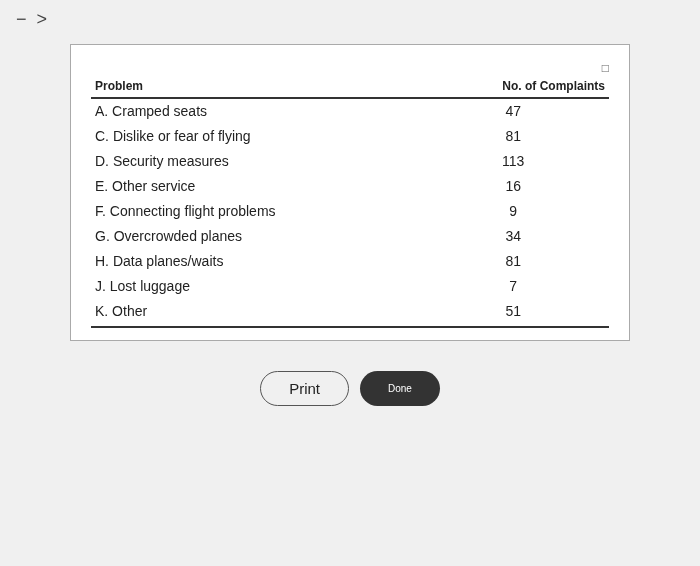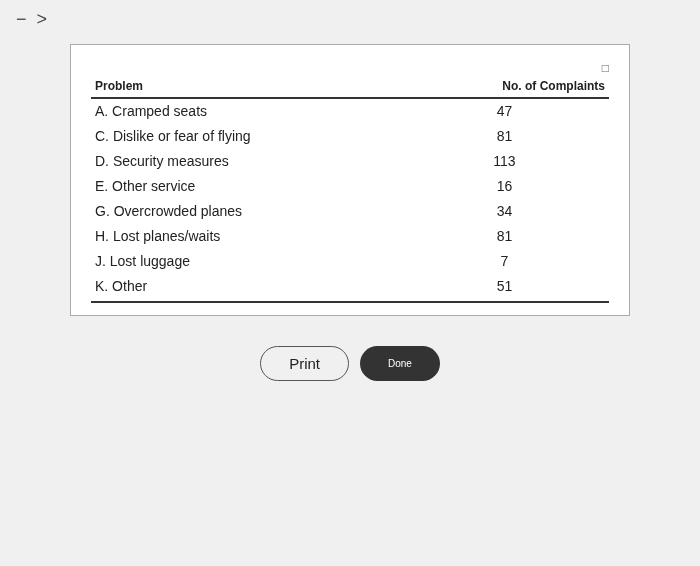--- a/index.html
+++ b/index.html
@@ -158,25 +158,29 @@
           </tr>
           <tr>
             <td>D.  Security measures</td>
             <td class="complaints-val">113</td>
           </tr>
           <tr>
             <td>E.  Other service</td>
             <td class="complaints-val">16</td>
           </tr>
           <tr>
+            <td>F.  Connecting flight problems</td>
+            <td class="complaints-val">9</td>
+          </tr>
+          <tr>
             <td>G.  Overcrowded planes</td>
             <td class="complaints-val">34</td>
           </tr>
           <tr>
-            <td>H.  Lost planes/waits</td>
+            <td>H.  Data planes/waits</td>
             <td class="complaints-val">81</td>
           </tr>
           <tr>
             <td>J.  Lost luggage</td>
             <td class="complaints-val">7</td>
           </tr>
           <tr>
             <td>K.  Other</td>
             <td class="complaints-val">51</td>
           </tr>

